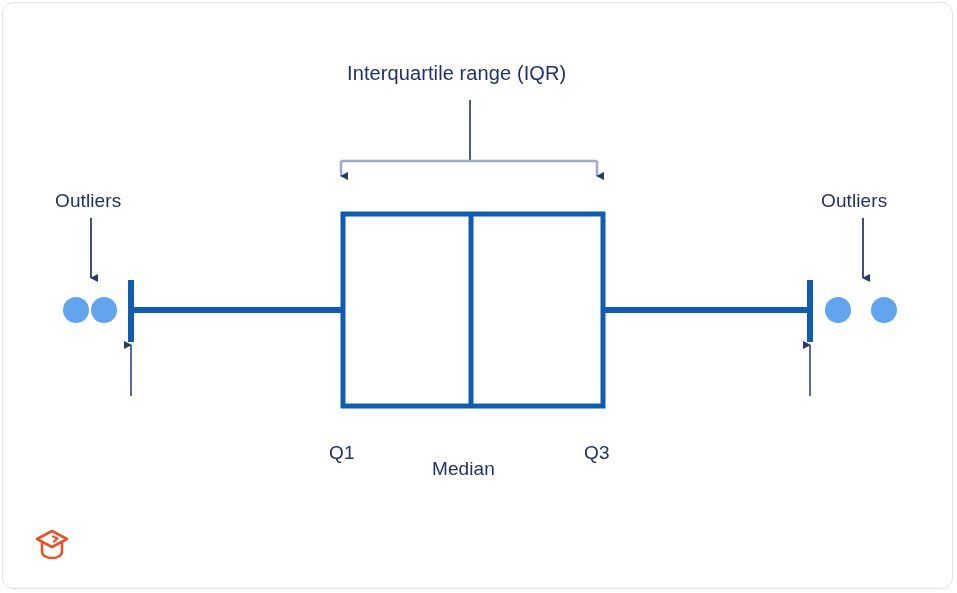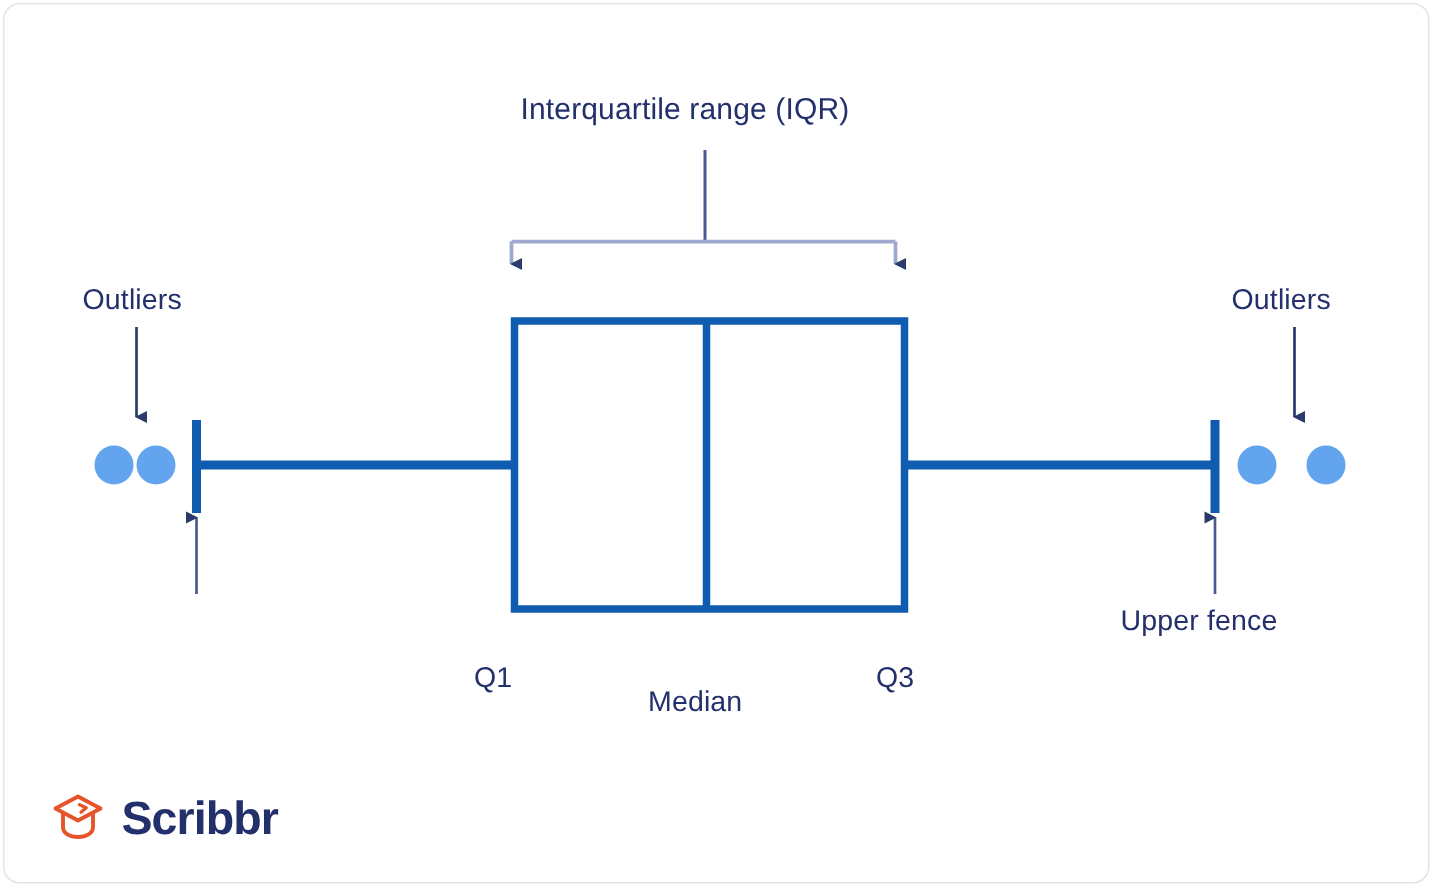--- a/index.html
+++ b/index.html
@@ -43,21 +43,21 @@
     white-space: nowrap;
   }
   .lbl-title {
     font-size: 20px;
   }
   .lbl-iqr     { left: 347px; top: 62px; }
   .lbl-out-l   { left: 55px;  top: 190px; }
   .lbl-out-r   { left: 821px; top: 190px; }
   .lbl-lower   { left: 66px;  top: 404px; }
   .lbl-upper   { left: 747px; top: 404px; }
-  .lbl-q1      { left: 316px; top: 442px; }
+  .lbl-q1      { left: 329px; top: 442px; }
   .lbl-median  { left: 432px; top: 442px; margin-top: 16px; }
   .lbl-q3      { left: 584px; top: 442px; }
 
   .logo {
     position: absolute;
     left: 32px;
     top: 525px;
     display: flex;
     align-items: center;
     gap: 9px;
@@ -130,27 +130,25 @@
     </g>
     <g>
       <circle cx="838" cy="310" r="13" fill="#63a4ee"></circle>
       <circle cx="884" cy="310" r="13" fill="#63a4ee"></circle>
     </g>
   </svg>
 
   <div class="lbl lbl-title lbl-iqr">Interquartile range (IQR)</div>
   <div class="lbl lbl-out-l">Outliers</div>
   <div class="lbl lbl-out-r">Outliers</div>
-  <div class="lbl lbl-upper">Upper fence</div>
   <div class="lbl lbl-q1">Q1</div>
   <div class="lbl lbl-median">Median</div>
   <div class="lbl lbl-q3">Q3</div>
 
   <div class="logo">
     <svg class="logo-mark" viewBox="0 0 40 40">
       <path d="M20 6 L35 14 L20 22 L5 14 Z" fill="none" stroke="#e8542a" stroke-width="2.6" stroke-linejoin="round"></path>
       <path d="M10 17.5 L10 26.5 C10 30.5 14.5 33 20 33 C25.5 33 30 30.5 30 26.5 L30 17.5" fill="none" stroke="#e8542a" stroke-width="2.6" stroke-linecap="round" stroke-linejoin="round"></path>
       <path d="M21 11.5 L25.5 13.5 L22 16.5" fill="none" stroke="#e8542a" stroke-width="2.2" stroke-linecap="round" stroke-linejoin="round"></path>
     </svg>
-    <div class="logo-word">Scribbr</div>
   </div>
 
 </div>
 
 </body></html>

